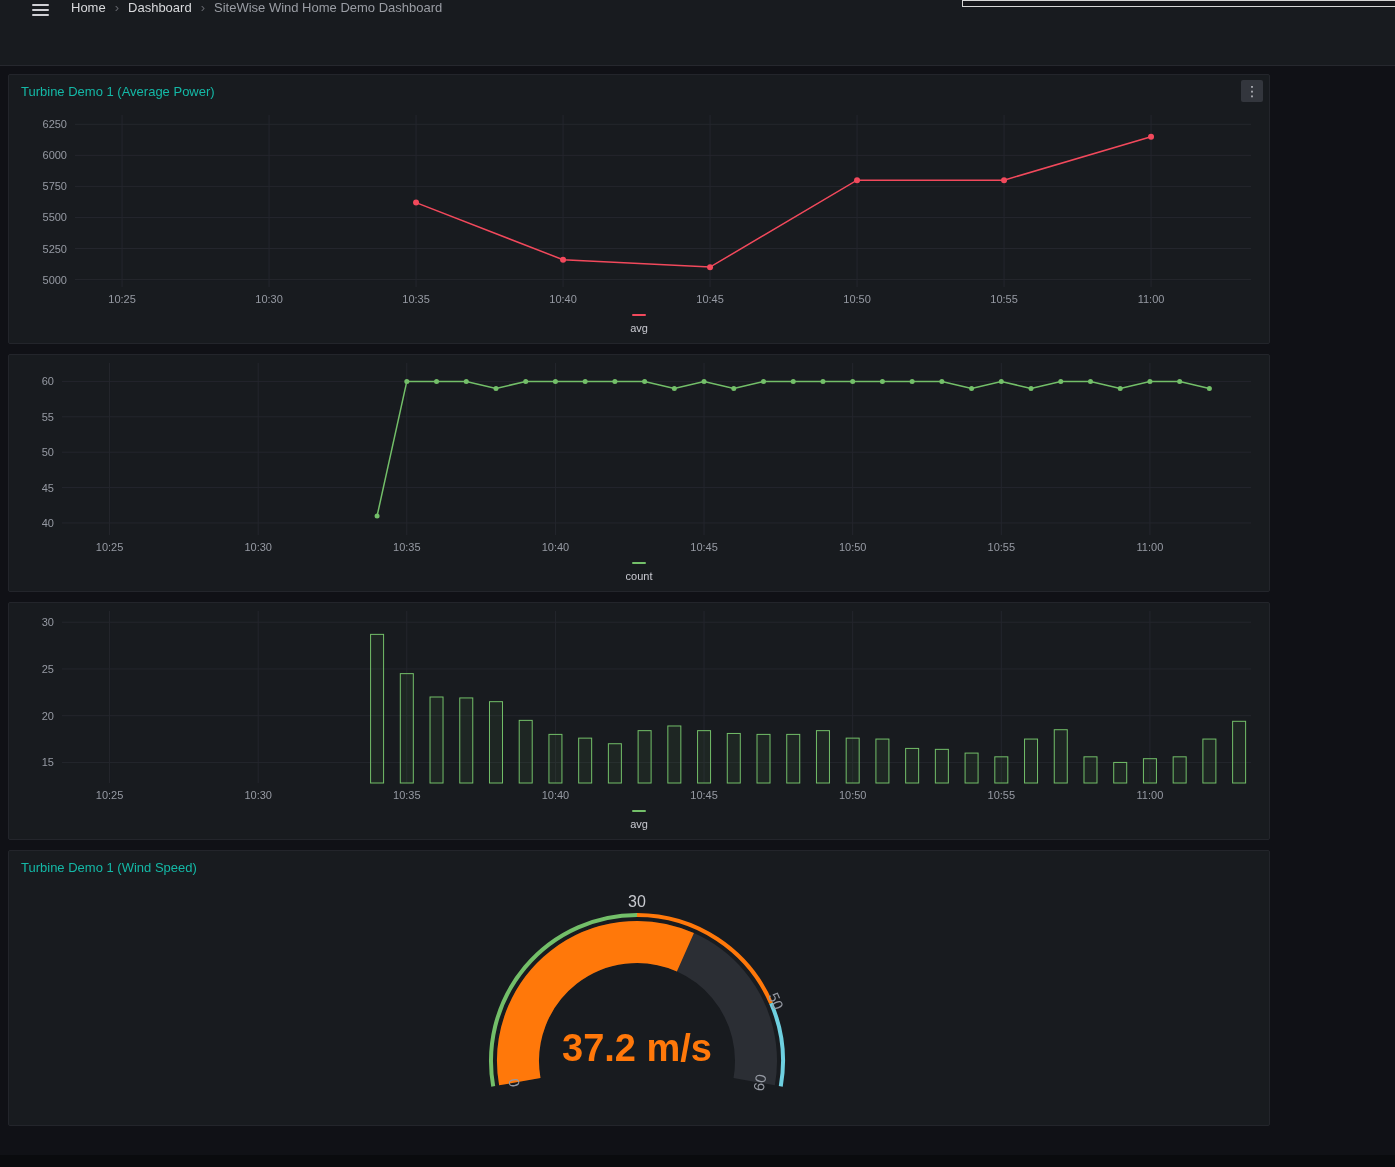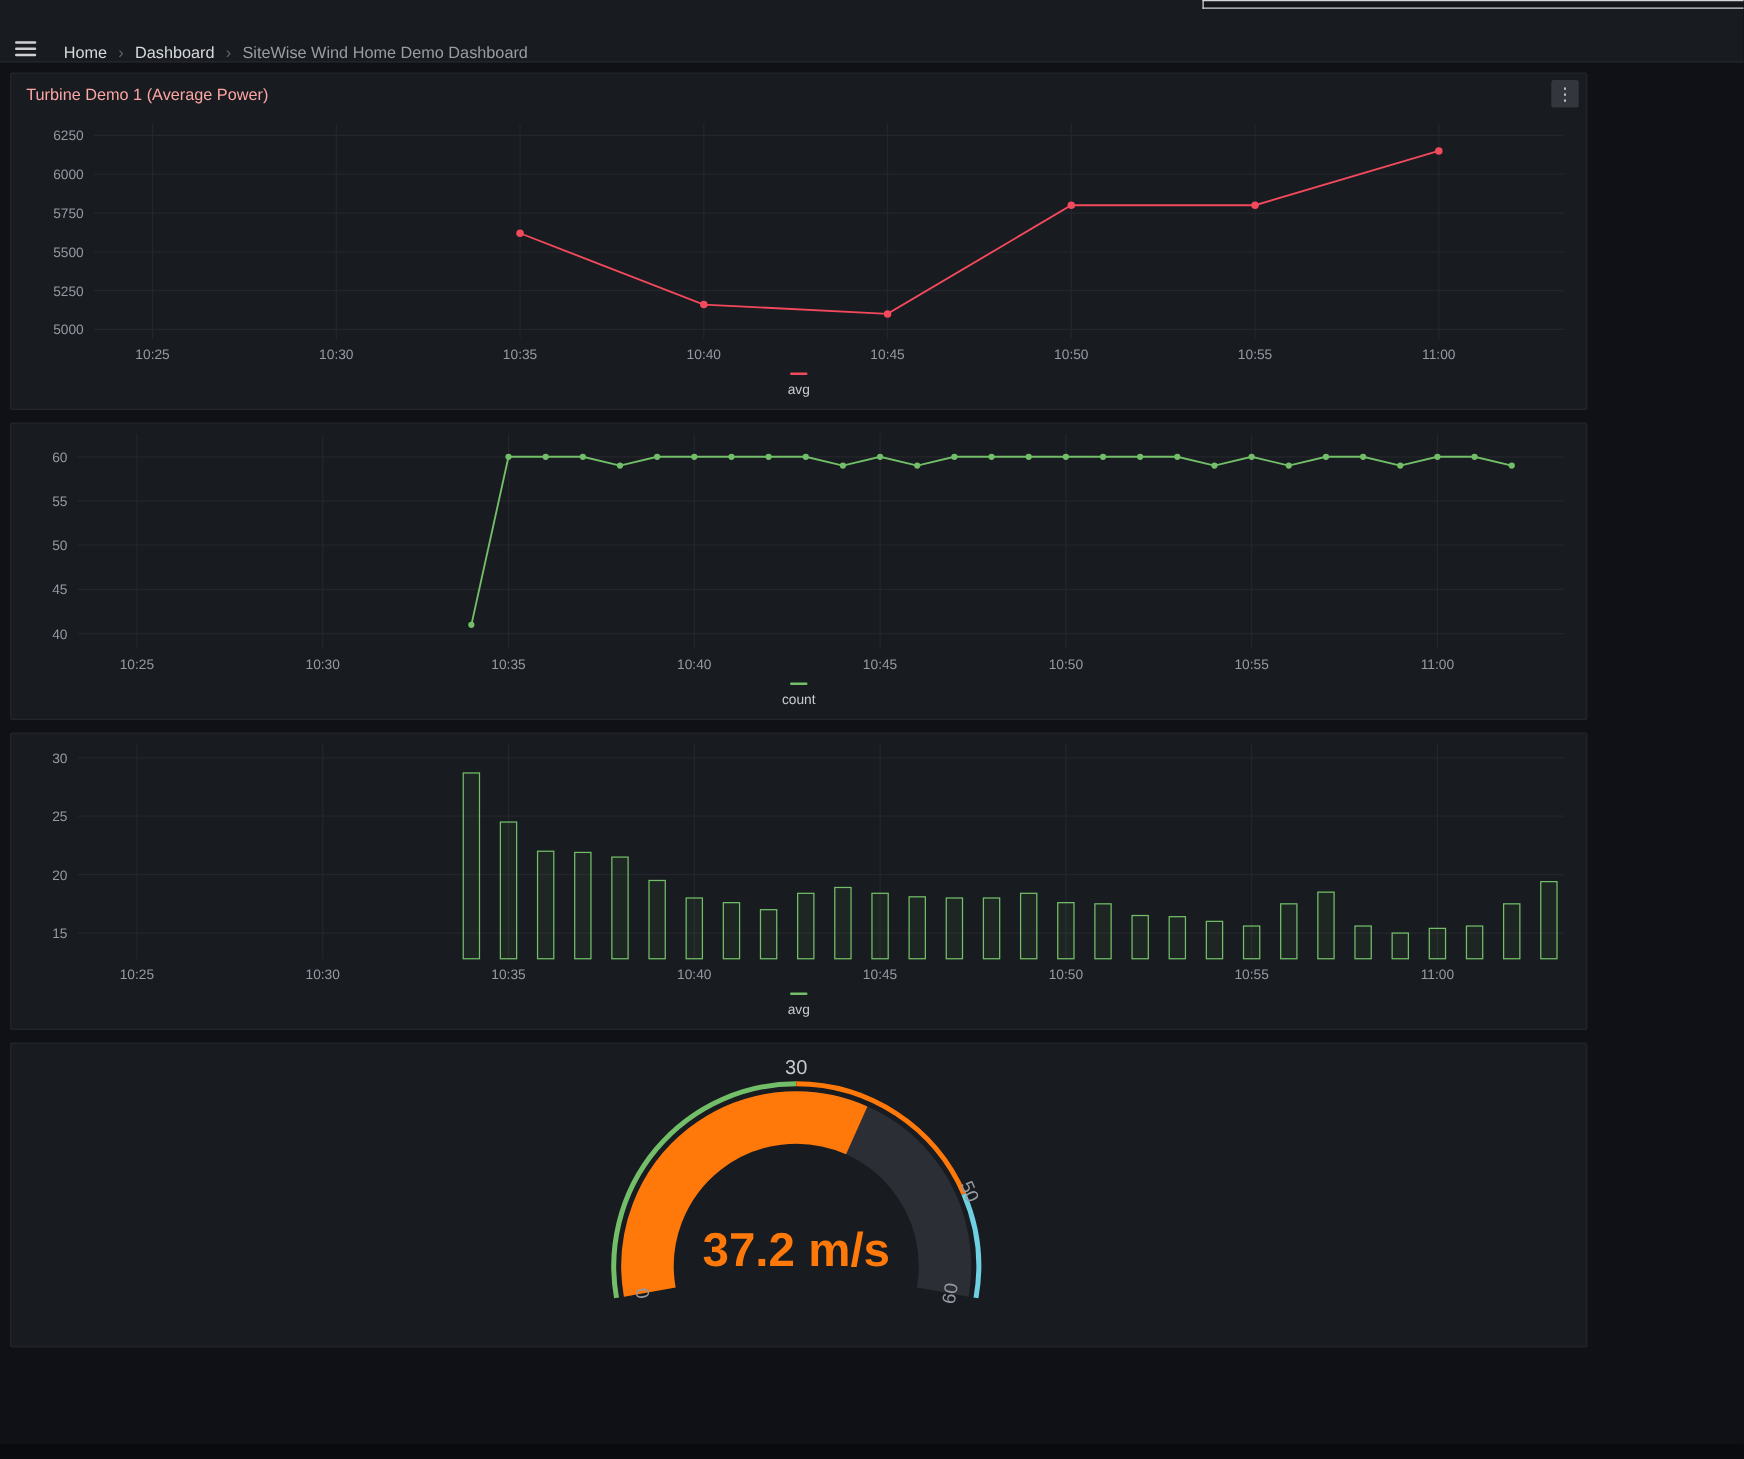--- a/index.html
+++ b/index.html
@@ -3,43 +3,43 @@
 <meta charset="utf-8">
 <style>
   * { margin:0; padding:0; box-sizing:border-box; }
   html,body {
     width:1395px; height:1167px;
     background:#101116;
     font-family:"Liberation Sans", sans-serif;
     overflow:hidden;
   }
   .topbar {
-    display:flex; align-items:flex-end;
-    height:50px; background:#181b1f;
+    display:flex; align-items:flex-start;
+    height:66px; background:#181b1f;
     border-bottom:1px solid #26282e;
-    padding:0 8px; position:relative;
+    padding:0 28px; position:relative;
   }
   .menu-btn { background:none; border:none; cursor:pointer; margin-right:18px;
     display:flex; flex-direction:column; gap:3px; padding:4px; }
   .menu-btn span { display:block; width:17px; height:2px; background:#cfd0d4; border-radius:1px; }
   .crumbs { display:flex; align-items:center; font-size:13px; }
   .crumb-link { color:#d8d9dc; font-weight:500; text-decoration:none; cursor:pointer; }
   .crumb-sep { color:#62646b; margin:0 9px; }
   .crumb-current { color:#9a9da4; font-weight:400; }
   .sliver { position:absolute; top:0; right:0; width:433px; height:7px;
     border:1px solid #d6d6d6; border-right:none; background:#15161a; }
   main { padding:8px 0 0 8px; }
   .panel {
     width:1262px; background:#181b1f;
     border:1px solid #23252b; border-radius:2px;
     margin-bottom:10px; position:relative;
     padding:0 8px 4px 8px;
   }
   .panel-header { height:32px; display:flex; align-items:center; padding:0 4px; }
-  .panel-title { font-size:13px; font-weight:500; color:#fca5a5; cursor:pointer; }
+  .panel-title { font-size:13px; font-weight:500; color:#14b8a6; cursor:pointer; }
   .kebab { position:absolute; right:6px; top:5px; width:22px; height:22px;
     background:#33363d; border:none; border-radius:2px; color:#c9cad1;
     font-size:14px; cursor:pointer; line-height:20px; text-align:center; }
   .legend { display:flex; align-items:center; gap:6px; padding:3px 8px 5px;flex-direction:column; }
   .swatch { width:14px; height:2px; border-radius:1px; display:inline-block; }
   .legend-label { font-size:11px; color:#c9cad1; cursor:pointer; }
   svg { display:block; font-family:"Liberation Sans", sans-serif; }
   .gauge-wrap { display:flex; justify-content:flex-start; }
   footer { position:fixed; bottom:0; left:0; width:1395px; height:12px; background:#0a0b0e; }
 </style>
@@ -234,20 +234,23 @@
         <rect x="1185.8850000000007" y="136.06521739130434" width="13" height="43.934782608695656" fill="#73BF69" fill-opacity="0.07" stroke="#73BF69" stroke-width="1"></rect>
         <rect x="1215.6100000000006" y="118.30434782608697" width="13" height="61.69565217391303" fill="#73BF69" fill-opacity="0.07" stroke="#73BF69" stroke-width="1"></rect>
       </svg>
     <div class="legend">
       <span class="swatch" style="background: rgb(115, 191, 105);"></span>
       <span class="legend-label">avg</span>
     </div>
   </section>
 
   <section class="panel">
+    <div class="panel-header">
+      <h2 class="panel-title">Turbine Demo 1 (Wind Speed)</h2>
+    </div>
     <div class="gauge-wrap">
       <svg id="gauge" width="1244" height="238">
           <path d="M 502.81 198.66 A 119 119 0 1 1 737.19 198.66" stroke="#2b2e34" stroke-width="42" fill="none"></path>
           <path d="M 502.81 198.66 A 119 119 0 0 1 668.40 69.29" stroke="#FF780A" stroke-width="42" fill="none"></path>
           <path d="M 476.22 203.35 A 146 146 0 0 1 620.00 32.00" stroke="#73BF69" stroke-width="4" fill="none"></path>
           <path d="M 620.00 32.00 A 146 146 0 0 1 754.06 120.17" stroke="#FF780A" stroke-width="4" fill="none"></path>
           <path d="M 754.06 120.17 A 146 146 0 0 1 763.78 203.35" stroke="#6ED0E0" stroke-width="4" fill="none"></path>
           <text x="495.91422312046177" y="199.87967038603324" fill="#969aa3" font-size="15" text-anchor="middle" dominant-baseline="middle" transform="rotate(80.0 495.9 199.9)">0</text>
           <text x="620" y="20" fill="#c7c9cf" font-size="16" text-anchor="middle" dominant-baseline="middle" transform="rotate(0.0 620.0 20.0)">30</text>
           <text x="757.7324160320411" y="118.58803509412652" fill="#969aa3" font-size="15" text-anchor="middle" dominant-baseline="middle" transform="rotate(66.7 757.7 118.6)">50</text>

